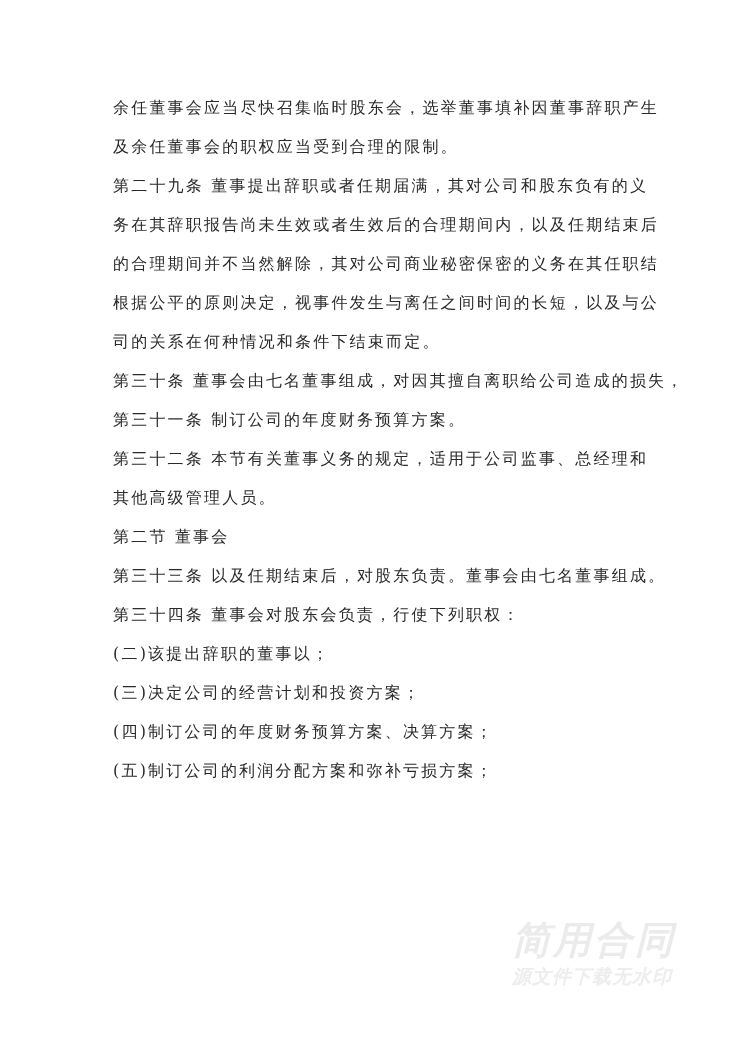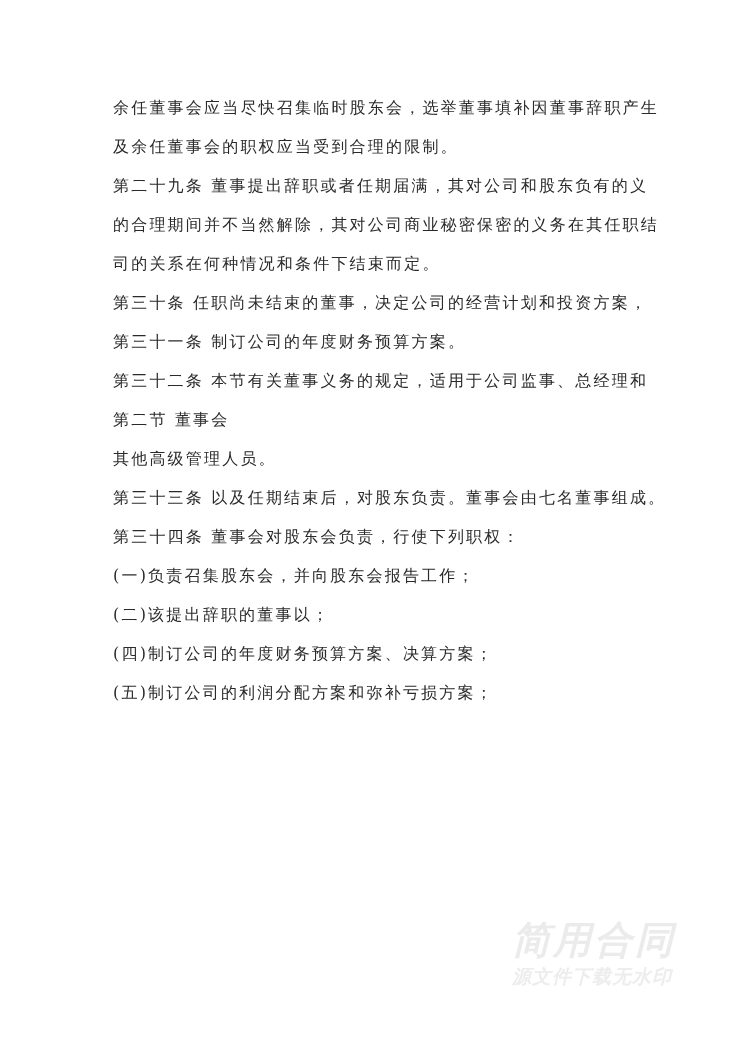--- a/index.html
+++ b/index.html
@@ -64,31 +64,33 @@
     }
   </style>
 </head>
 <body>
 
 <div class="page">
   <div class="content">
     <div class="line">余任董事会应当尽快召集临时股东会，选举董事填补因董事辞职产生</div>
     <div class="line">及余任董事会的职权应当受到合理的限制。</div>
     <div class="line">第二十九条 董事提出辞职或者任期届满，其对公司和股东负有的义</div>
+    <div class="line">务在其辞职报告尚未生效或者生效后的合理期间内，以及任期结束后</div>
     <div class="line">的合理期间并不当然解除，其对公司商业秘密保密的义务在其任职结</div>
+    <div class="line">根据公平的原则决定，视事件发生与离任之间时间的长短，以及与公</div>
     <div class="line">司的关系在何种情况和条件下结束而定。</div>
-    <div class="line">第三十条 任职尚未结束的董事，决定公司的经营计划和投资方案，</div>
+    <div class="line">第三十条 董事会由七名董事组成，对因其擅自离职给公司造成的损失，</div>
     <div class="line">第三十一条 制订公司的年度财务预算方案。</div>
     <div class="line">第三十二条 本节有关董事义务的规定，适用于公司监事、总经理和</div>
+    <div class="line">其他高级管理人员。</div>
     <div class="line">第二节 董事会</div>
-    <div class="line">其他高级管理人员。</div>
     <div class="line">第三十三条 以及任期结束后，对股东负责。董事会由七名董事组成。</div>
     <div class="line">第三十四条 董事会对股东会负责，行使下列职权：</div>
-    <div class="line">(一)负责召集股东会，并向股东会报告工作；</div>
     <div class="line">(二)该提出辞职的董事以；</div>
+    <div class="line">(三)决定公司的经营计划和投资方案；</div>
     <div class="line">(四)制订公司的年度财务预算方案、决算方案；</div>
     <div class="line">(五)制订公司的利润分配方案和弥补亏损方案；</div>
   </div>
 
   <div class="watermark">
     <div class="wm-main">简用合同</div>
     <div class="wm-sub">源文件下载无水印</div>
   </div>
 </div>
 

